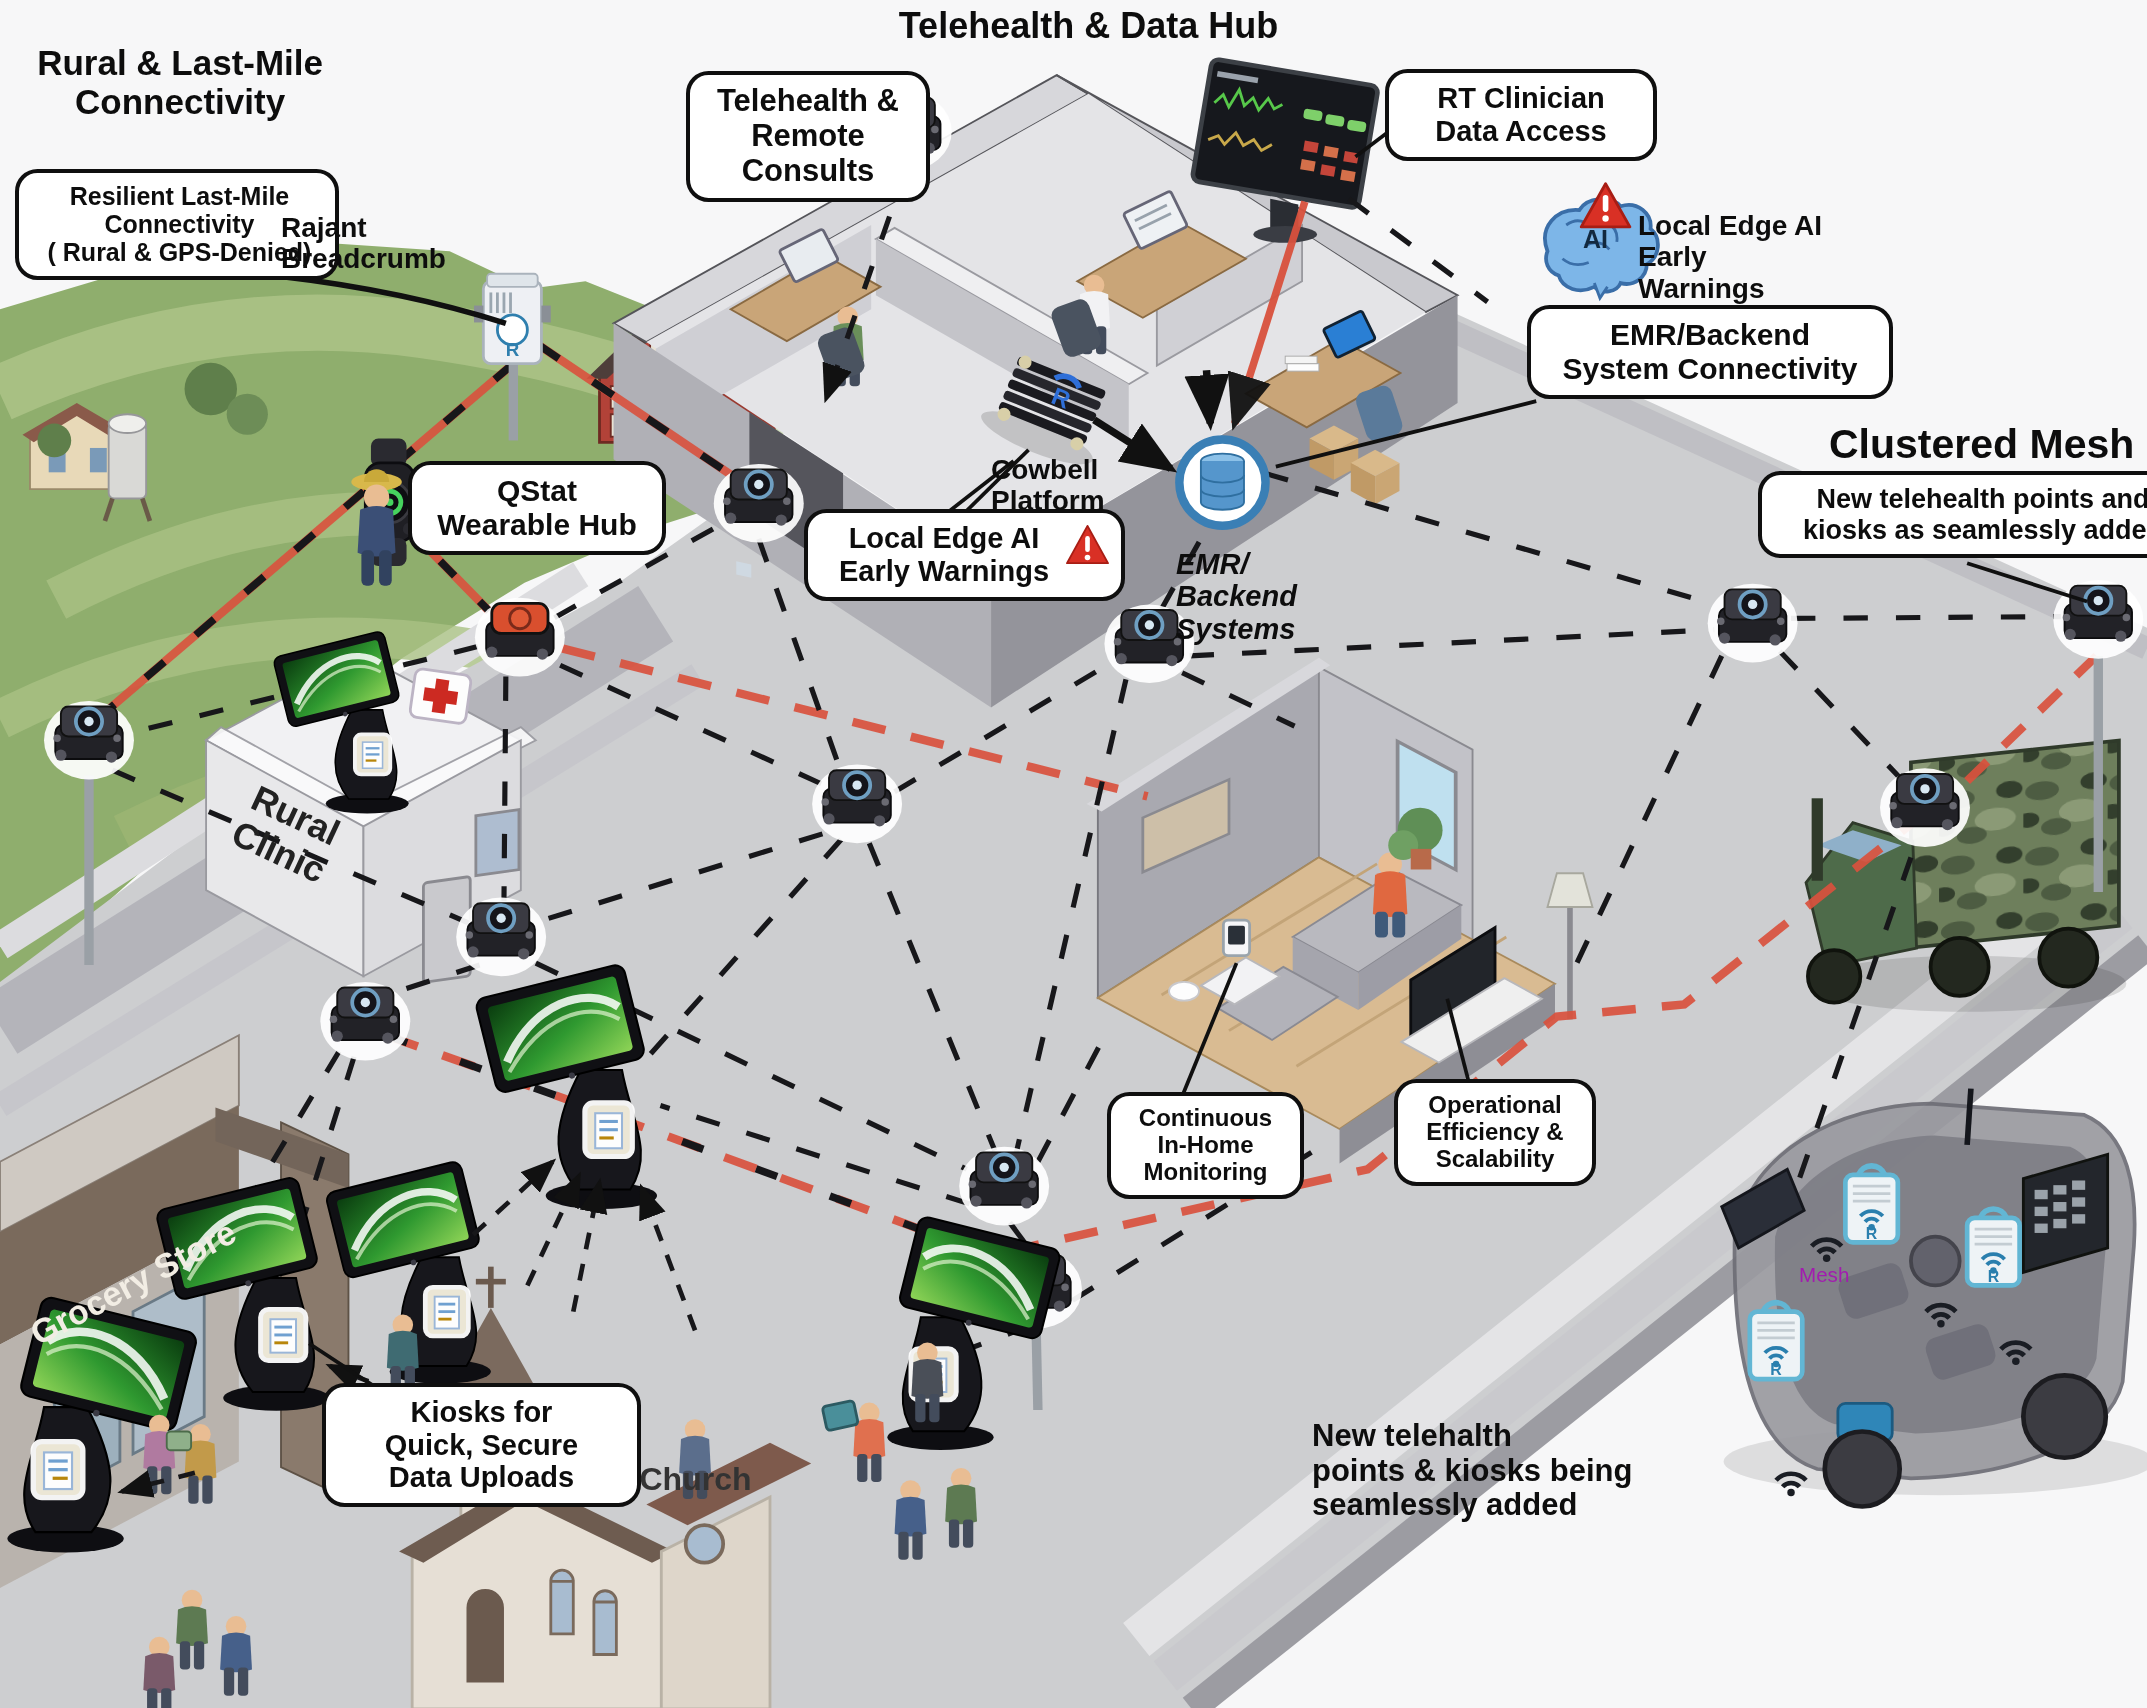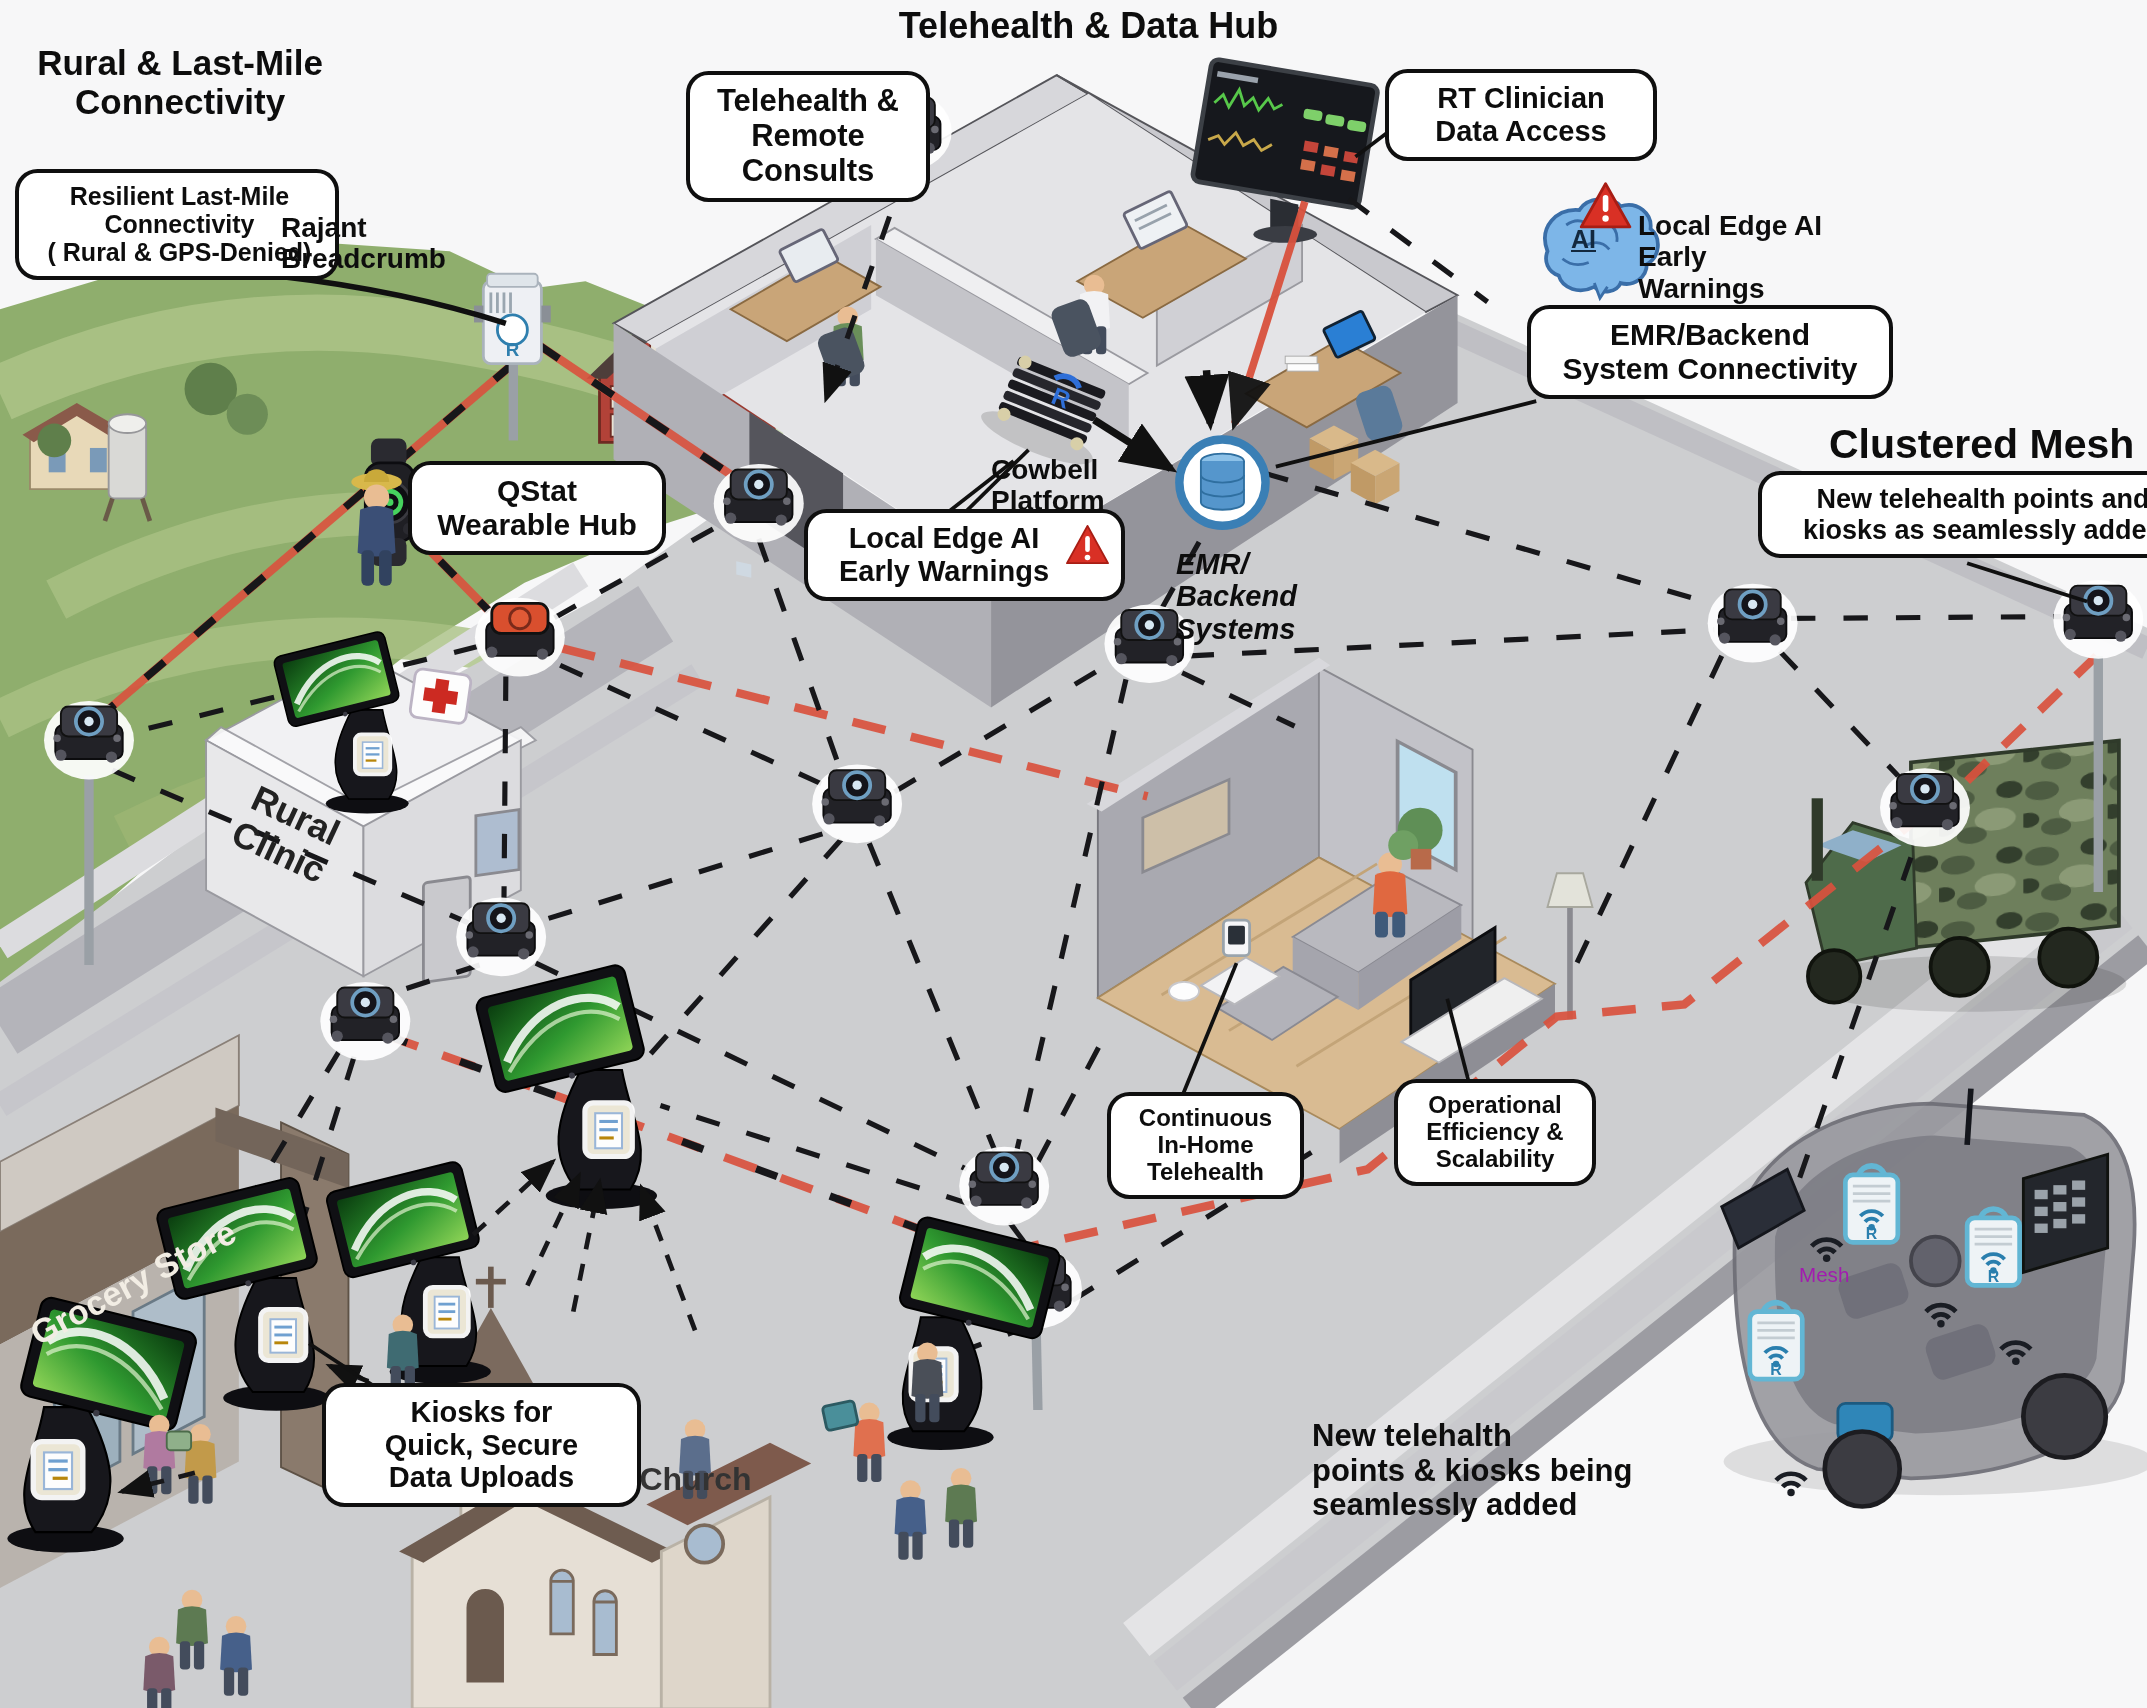--- a/index.html
+++ b/index.html
@@ -536,21 +536,21 @@
 Wearable Hub</span></div>
 
 <div class="bubble" style="left:686px;top:71px;width:206px;font-size:31px;"><span>Telehealth &amp;
 Remote Consults</span></div>
 
 <div class="bubble" style="left:1385px;top:69px;width:234px;font-size:29px;"><span>RT Clinician
 Data Access</span></div>
 
 <div class="txt" style="left:1638px;top:210px;width:197px;font-size:28px;text-align:left;">Local Edge AI
 Early Warnings</div>
-<div class="txt" style="left:1559px;top:225px;width:49px;font-size:25px;color:#13293f;text-align:center;text-decoration:underline;">AI</div>
+<div class="txt" style="left:1559px;top:225px;width:49px;font-size:25px;color:#13293f;text-align:right;">AI</div>
 
 <div class="bubble" style="left:1527px;top:305px;width:328px;font-size:30px;"><span>EMR/Backend
 System Connectivity</span></div>
 
 <div class="bubble" style="left:1758px;top:471px;width:412px;font-size:27px;"><span>New telehealth points and
 kiosks as seamlessly added</span></div>
 
 <div class="plain" style="left:991px;top:454px;width:131px;font-size:28px;">Cowbell
 Platform</div>
 
@@ -560,21 +560,21 @@
         <rect x="21.5" y="13" width="5" height="17" rx="2.5" fill="#fff"></rect>
         <circle cx="24" cy="36" r="3" fill="#fff"></circle>
       </svg></div>
 
 <div class="plain" style="left:1176px;top:548px;width:122px;font-size:29px;font-style:italic;">EMR/
 Backend
 Systems</div>
 
 <div class="bubble" style="left:1107px;top:1092px;width:159px;font-size:24px;"><span>Continuous
 In-Home
-Telehealth</span></div>
+Monitoring</span></div>
 
 <div class="bubble" style="left:1394px;top:1079px;width:164px;font-size:24px;"><span>Operational
 Efficiency &amp;
 Scalability</span></div>
 
 <div class="bubble" style="left:322px;top:1383px;width:281px;font-size:29px;"><span>Kiosks for
 Quick, Secure
 Data Uploads</span></div>
 
 <div class="plain" style="left:1312px;top:1419px;width:337px;font-size:31px;">New telehalth

